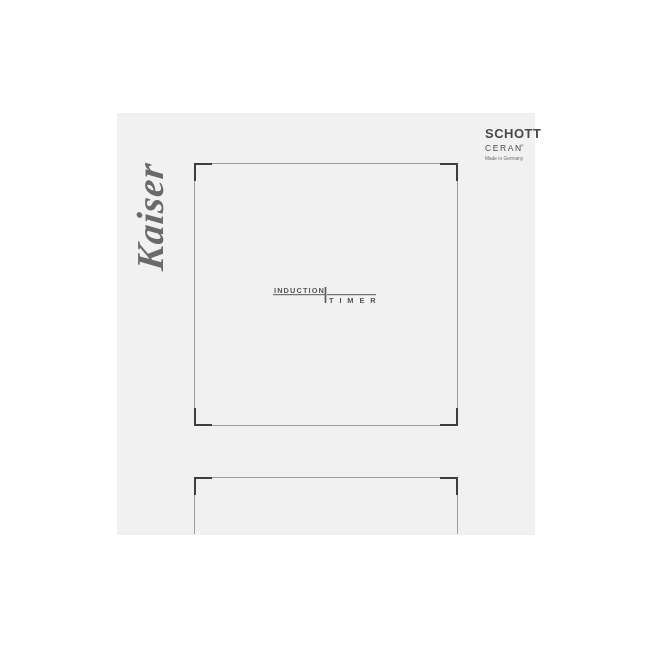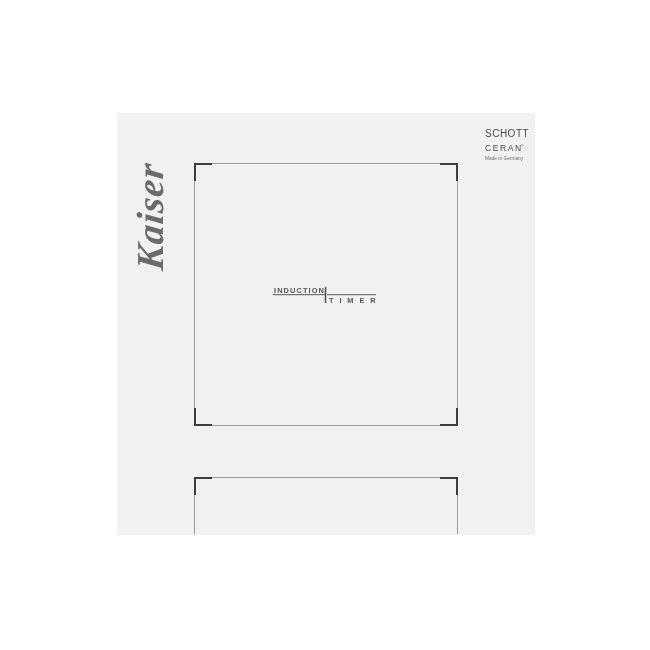--- a/index.html
+++ b/index.html
@@ -9,21 +9,21 @@
 #zone1{left:194px;top:163px;width:262px;height:261px;}
 #zone2{left:194px;top:477px;width:262px;height:56px;border-bottom:none;}
 .br{position:absolute;width:16px;height:16px;}
 .tl{border-top:2px solid #3e3e3e;border-left:2px solid #3e3e3e;}
 .tr{border-top:2px solid #3e3e3e;border-right:2px solid #3e3e3e;}
 .bl{border-bottom:2px solid #3e3e3e;border-left:2px solid #3e3e3e;}
 .brc{border-bottom:2px solid #3e3e3e;border-right:2px solid #3e3e3e;}
 #kaiser{position:absolute;left:150px;top:215px;width:0;height:0;}
 #kaiser span{position:absolute;left:-53px;top:-20px;display:block;width:106px;text-align:center;transform:rotate(-90deg) skewX(-6deg);transform-origin:50% 50%;font-family:"Liberation Serif",serif;font-style:italic;font-weight:bold;font-size:38px;color:#6a6a6a;letter-spacing:1px;white-space:nowrap;}
 #schott{position:absolute;left:485px;top:130px;width:36px;color:#4a4a4a;text-align:center;}
-#schott .l1{font-size:10px;line-height:7px;letter-spacing:0.5px;font-weight:normal;}
+#schott .l1{font-size:13px;line-height:7px;letter-spacing:0.5px;font-weight:bold;}
 #schott .l2{font-size:8.5px;line-height:6px;letter-spacing:1.6px;margin-top:8px;position:relative;}
 #schott .reg{position:absolute;font-size:4px;top:-2px;right:-4px;}
 #schott .l3{font-size:4.8px;line-height:4px;color:#6f6f6f;letter-spacing:0px;margin-top:6px;white-space:nowrap;}
 </style>
 </head>
 <body>
 <div id="stage">
 
   <div id="panel"></div>
 

